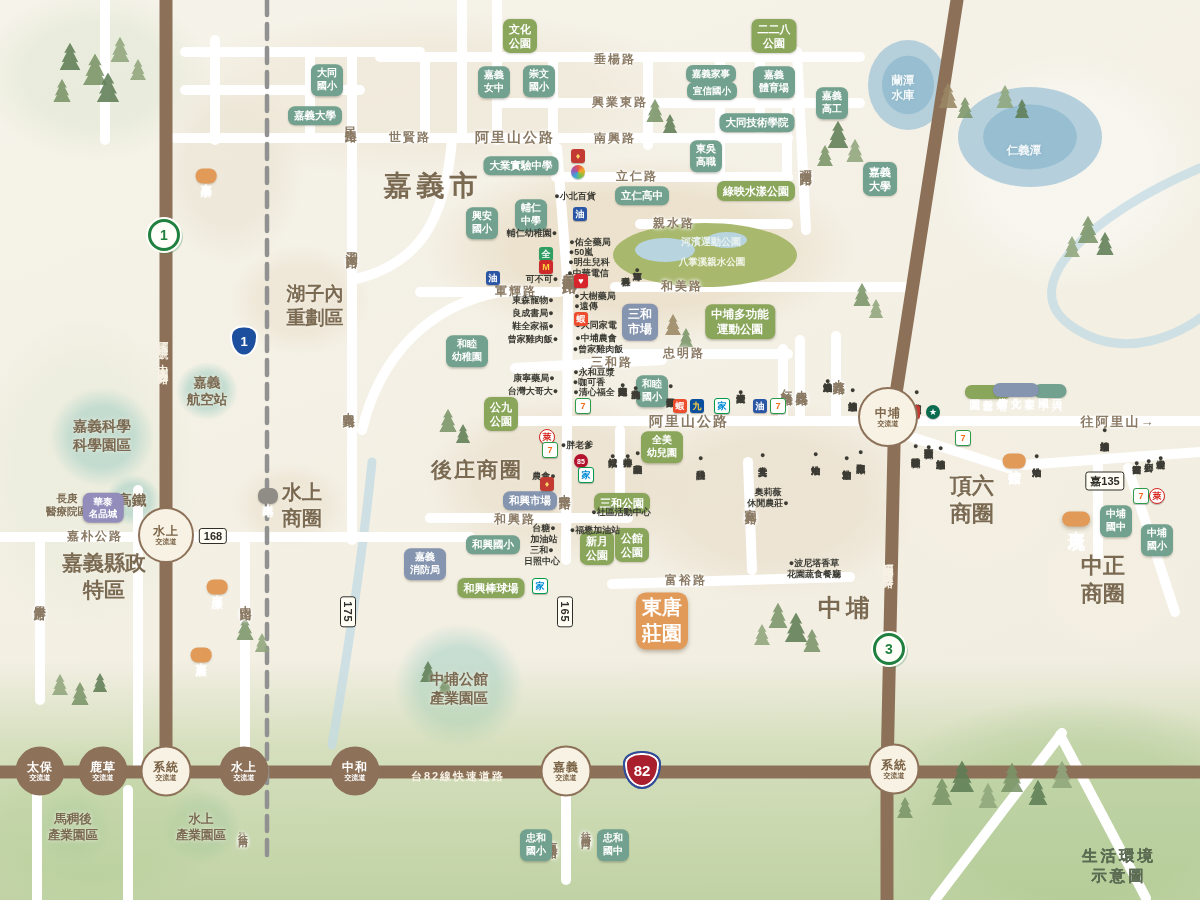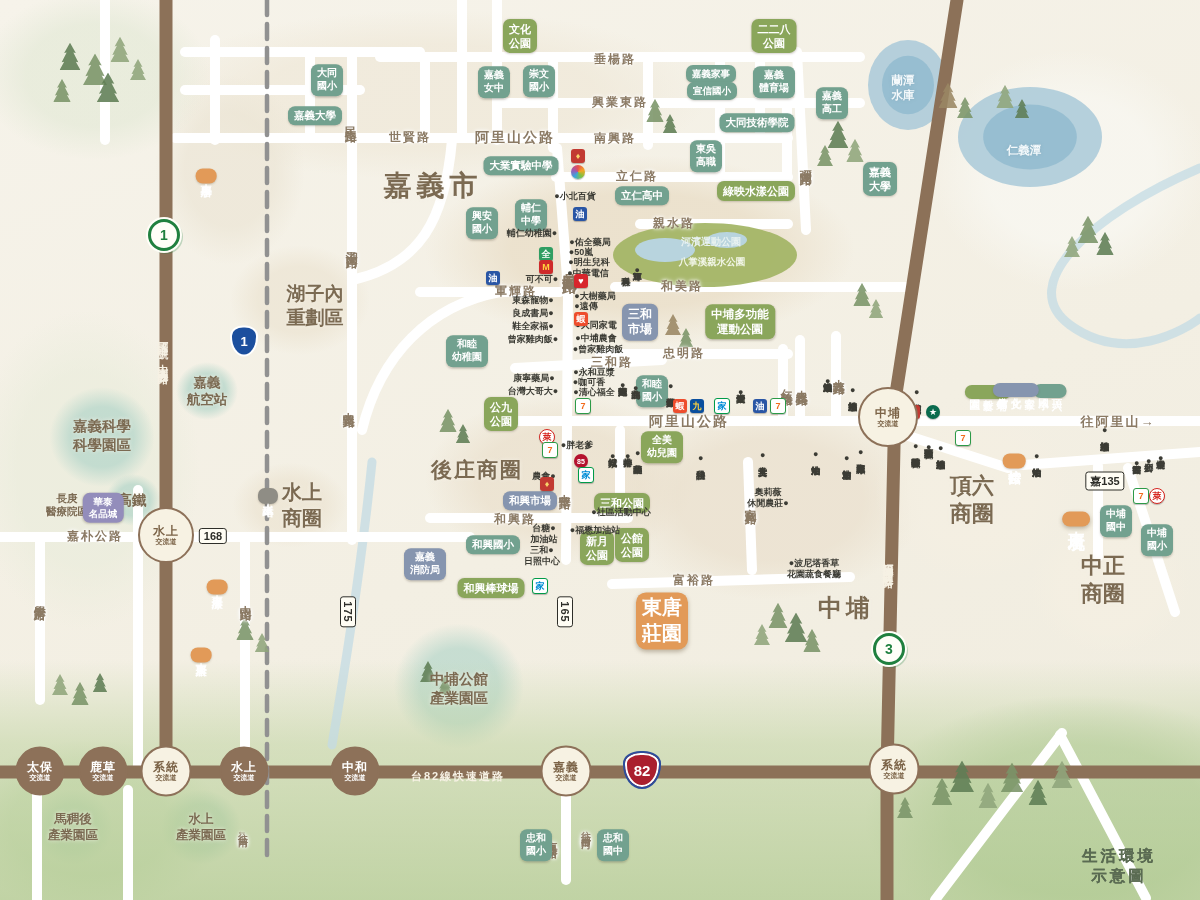--- a/index.html
+++ b/index.html
@@ -183,20 +183,22 @@
       <div class="tree" style="left: 905px; top: 818px; background: rgb(122, 148, 104); transform: translate(-50%, -100%) scale(1);"></div>
       <div class="tree" style="left: 60px; top: 695px; background: rgb(143, 165, 123); transform: translate(-50%, -100%) scale(1);"></div>
       <div class="tree" style="left: 80px; top: 705px; background: rgb(122, 148, 104); transform: translate(-50%, -100%) scale(1.1);"></div>
       <div class="tree" style="left: 100px; top: 692px; background: rgb(95, 125, 84); transform: translate(-50%, -100%) scale(0.9);"></div>
     </div>
   <div class="lyr" id="marks">
       <div class="lbl rg" style="left: 433px; top: 186px; font-size: 28px; letter-spacing: 5px;">嘉義市</div>
       <div class="lbl rg" style="left: 315px; top: 306px; font-size: 19px;">湖子內
 重劃區</div>
       <div class="lbl rg" style="left: 477px; top: 470px; font-size: 21px; letter-spacing: 2px;">後庄商圈</div>
+      <div class="lbl rg" style="left: 104px; top: 577px; font-size: 21px;">嘉義縣政
+特區</div>
       <div class="lbl rg" style="left: 302px; top: 506px; font-size: 20px;">水上
 商圈</div>
       <div class="lbl rg" style="left: 972px; top: 500px; font-size: 22px;">頂六
 商圈</div>
       <div class="lbl rg" style="left: 1103px; top: 580px; font-size: 22px;">中正
 商圈</div>
       <div class="lbl rg" style="left: 846px; top: 608px; font-size: 24px; letter-spacing: 4px;">中埔</div>
       <div class="lbl rg" style="left: 73px; top: 827px; font-size: 12.5px;">馬稠後
 產業園區</div>
       <div class="lbl rg" style="left: 201px; top: 827px; font-size: 12.5px;">水上
@@ -232,21 +234,21 @@
       <div class="lbl rd v" style="left: 348px; top: 405px;">中義路</div>
       <div class="lbl rd" style="left: 684px; top: 354px;">忠明路</div>
       <div class="lbl rd" style="left: 612px; top: 363px;">三和路</div>
       <div class="lbl rd" style="left: 689px; top: 422px; font-size: 14px;">阿里山公路</div>
       <div class="lbl rd" style="left: 1118px; top: 422px; font-size: 13px;">往阿里山→</div>
       <div class="lbl rd v" style="left: 786px; top: 383px;">仁義路</div>
       <div class="lbl rd v" style="left: 801px; top: 383px;">忠義路</div>
       <div class="lbl rd v" style="left: 838px; top: 372px;">大義路</div>
       <div class="lbl rd v" style="left: 564px; top: 487px;">中華路</div>
       <div class="lbl rd" style="left: 515px; top: 520px;">和興路</div>
-      <div class="lbl rd" style="left: 686px; top: 581px; margin-left: 8px;">富裕路</div>
+      <div class="lbl rd" style="left: 686px; top: 581px;">富裕路</div>
       <div class="lbl rd v" style="left: 750px; top: 502px;">富和路</div>
       <div class="lbl rd" style="left: 95px; top: 537px;">嘉朴公路</div>
       <div class="lbl rd v" style="left: 39px; top: 598px;">學府路</div>
       <div class="lbl rd v" style="left: 245px; top: 598px;">中山路</div>
       <div class="lbl rd v" style="left: 551px; top: 835px;">嘉白公路</div>
       <div class="lbl rd v" style="left: 585px; top: 831px; font-size: 10px;">往台南白河↓</div>
       <div class="lbl rd v" style="left: 242px; top: 831px; font-size: 10px;">往台南↓</div>
       <div class="lbl or v" style="left: 163px; top: 350px;">國道一號　中山高速公路</div>
       <div class="lbl or v" style="left: 888px; top: 562px;">福爾摩沙高速公路</div>
       <div class="lbl or" style="left: 458px; top: 776px;">台82線快速道路</div>

